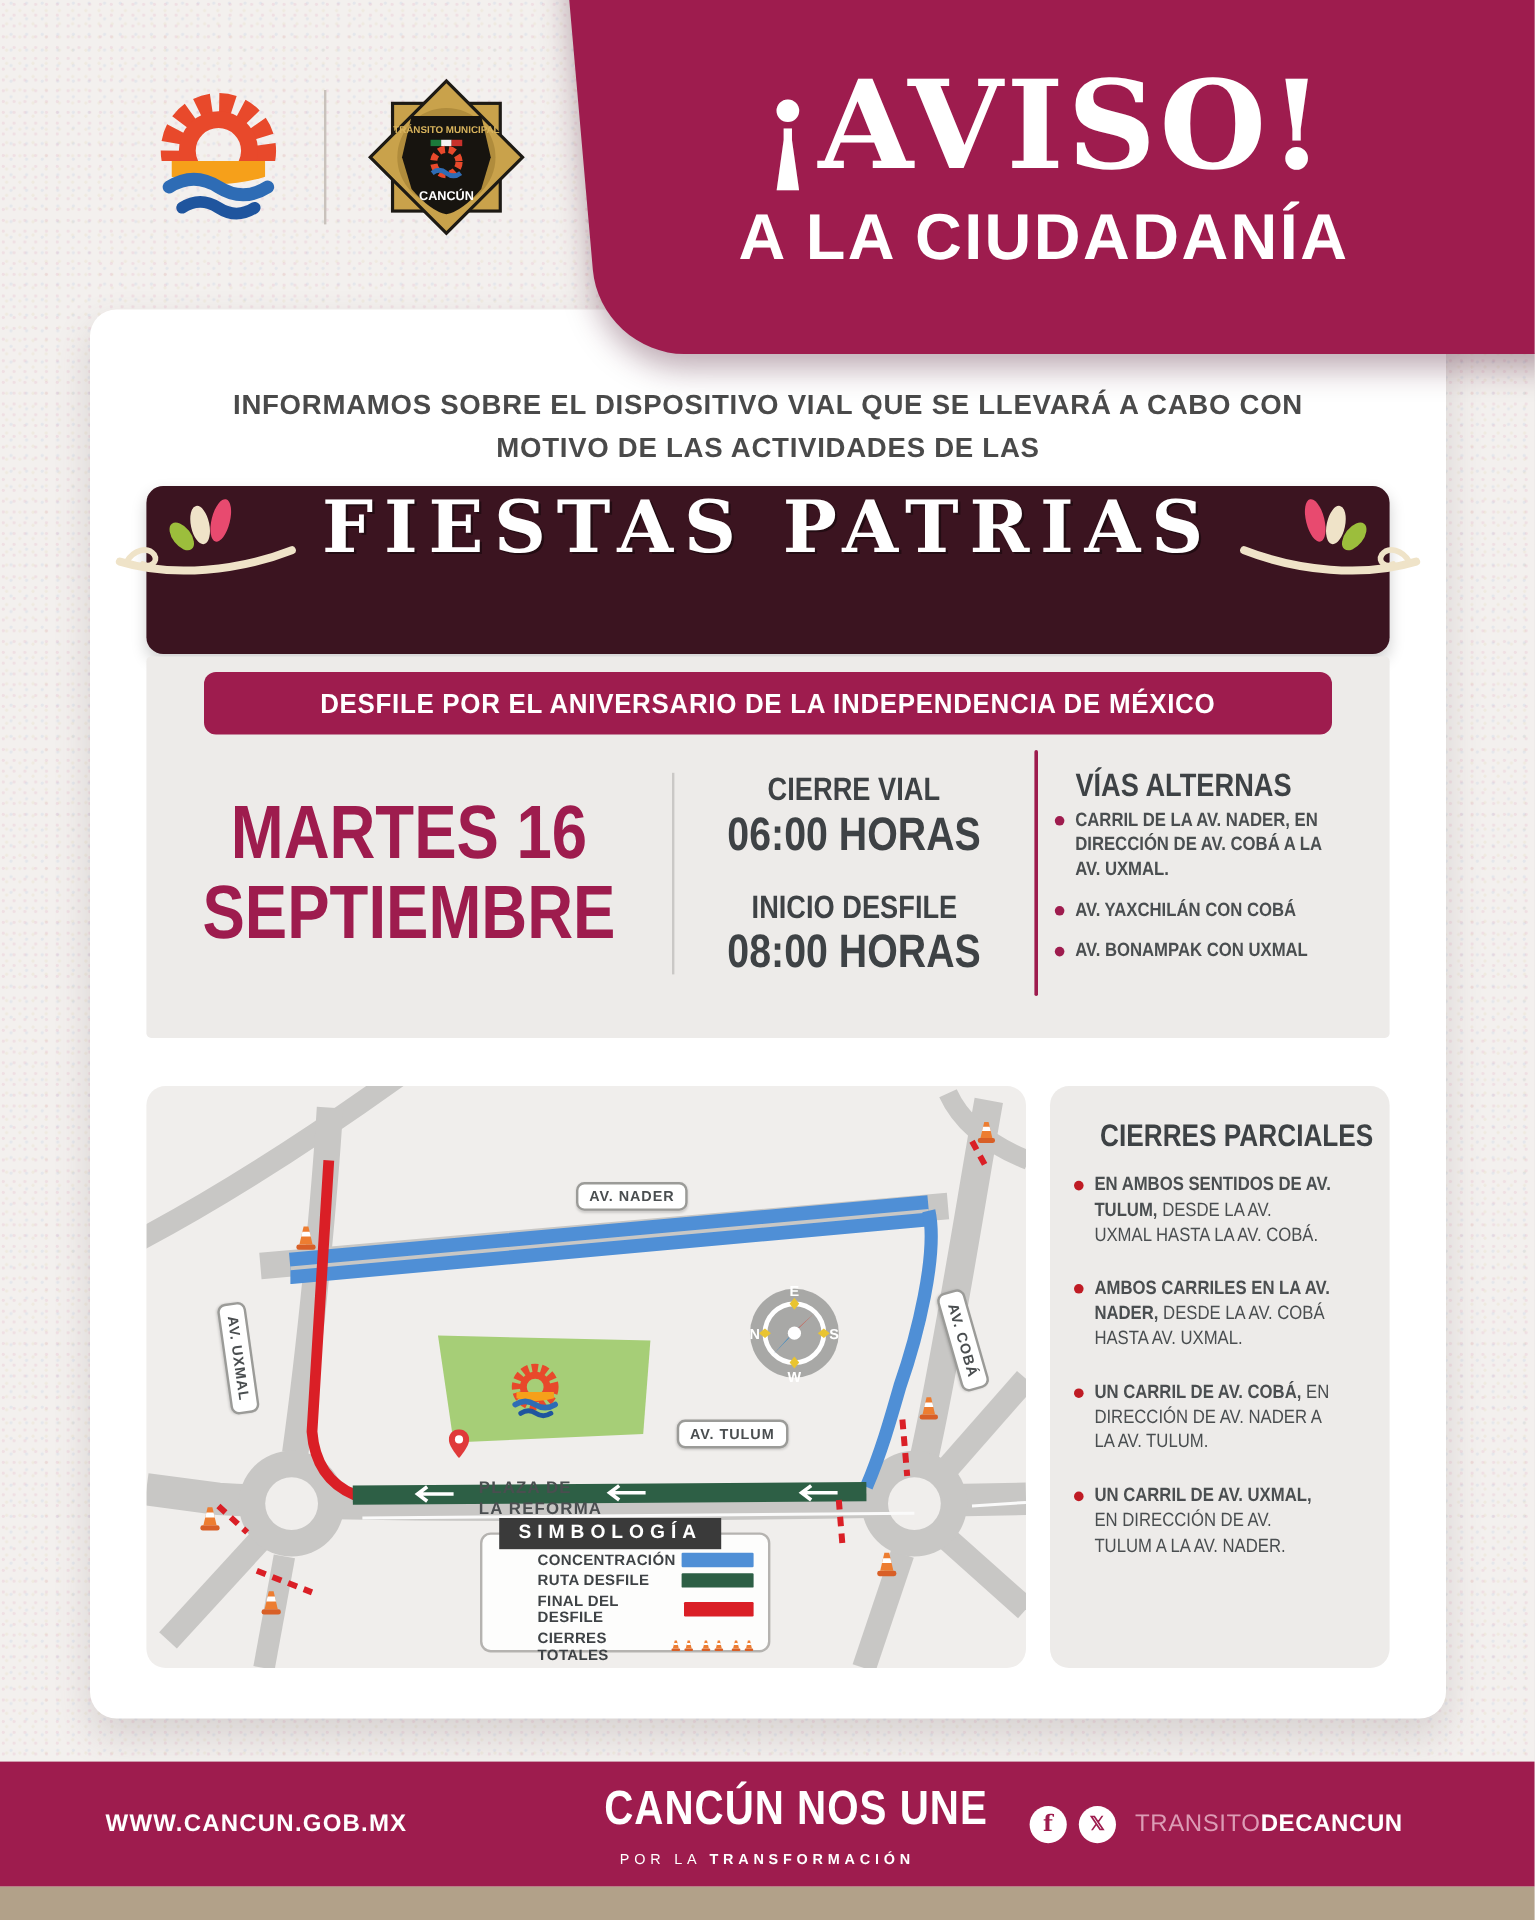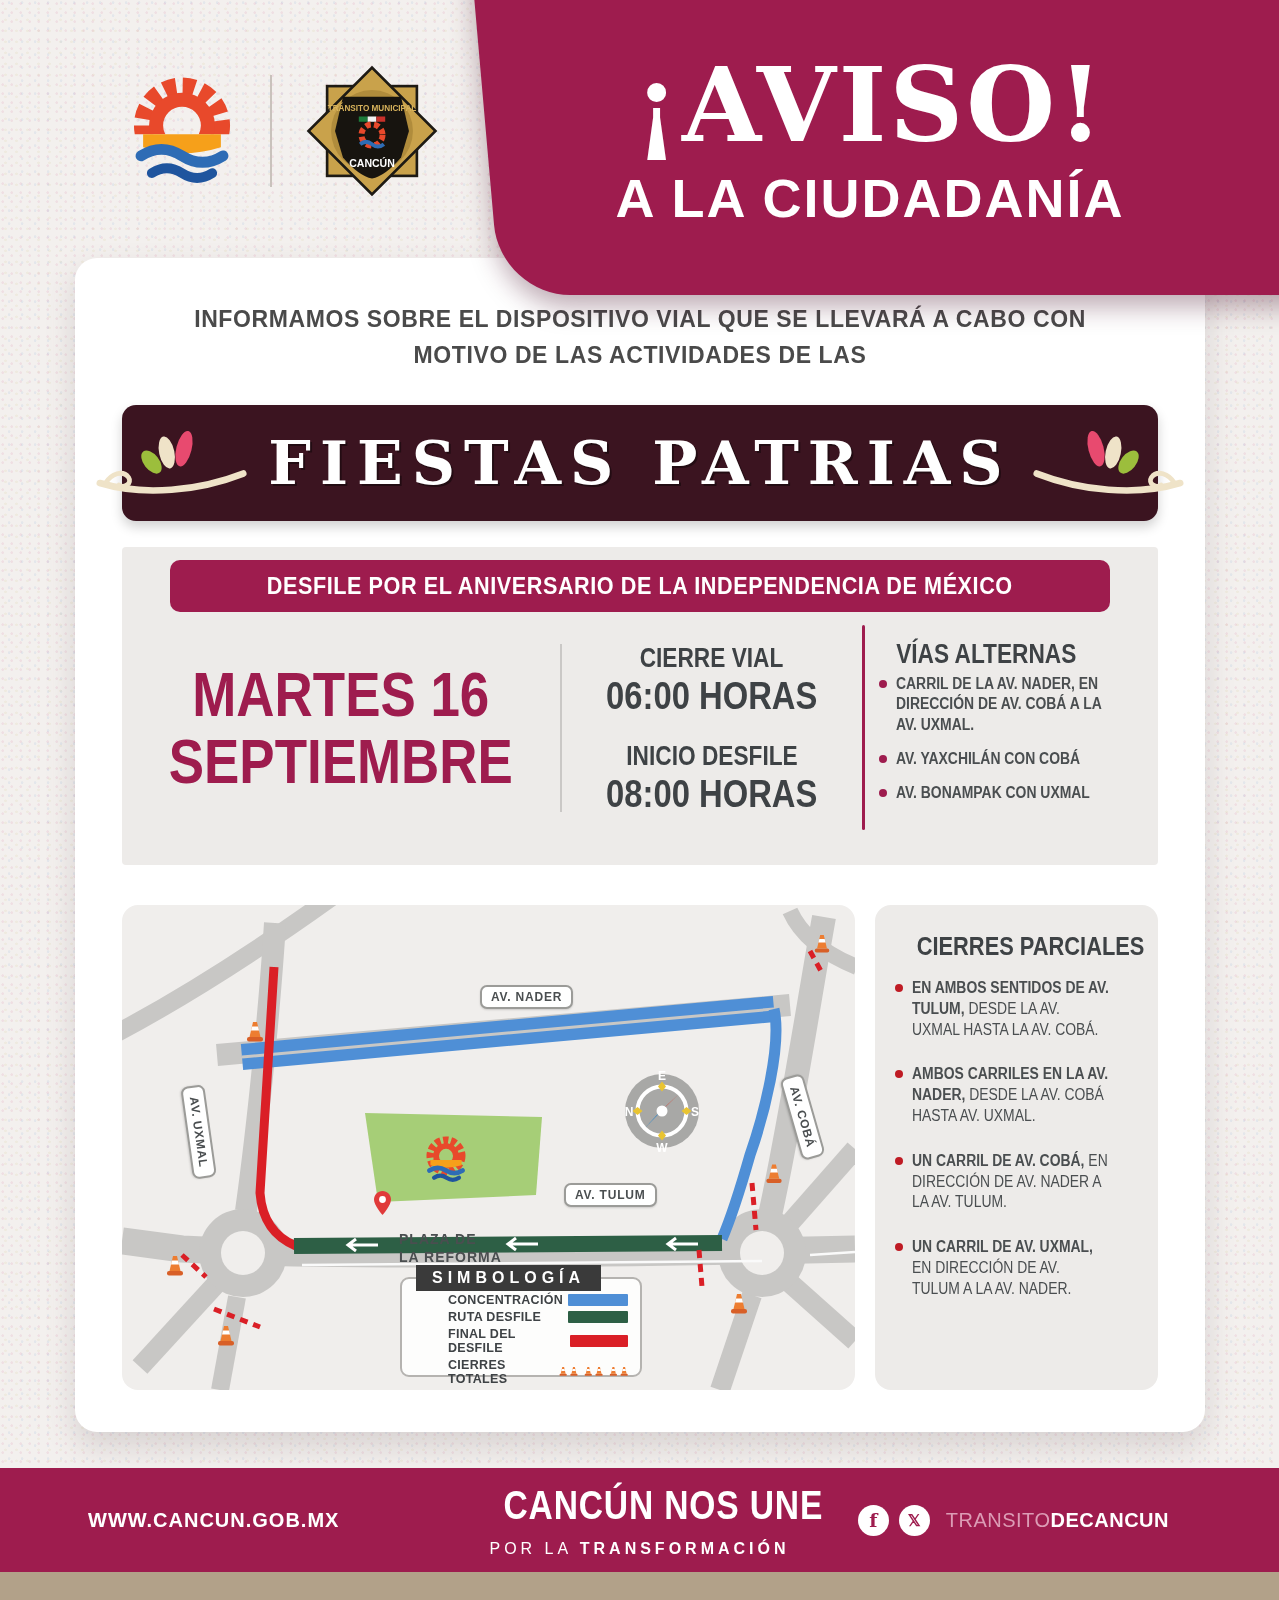--- a/index.html
+++ b/index.html
@@ -25,26 +25,26 @@
   .aviso-title { font-family:"DejaVu Serif", serif; font-weight:bold; font-size:102px; letter-spacing:3px; line-height:1.05; }
   .aviso-subtitle { font-size:54px; font-weight:bold; letter-spacing:2px; margin-top:8px; }
   .logo-row { position:absolute; left:128px; top:58px; display:flex; align-items:center; gap:34px; z-index:4; }
   .logo-divider { width:2px; height:112px; background:#c9c2bc; }
   
   .card {
     position:absolute; left:75px; top:258px; width:1130px; height:1174px;
     background:#ffffff; border-radius:22px; box-shadow:0 14px 30px rgba(90,70,80,.18); z-index:3;
   }
   .intro {
-    position:absolute; left:90px; top:44px; width:950px; text-align:center;
+    position:absolute; left:90px; top:62px; width:950px; text-align:center;
     font-size:23px; font-weight:bold; color:#4a4a4a; letter-spacing:.6px; line-height:1.55;
   }
   .fiestas-banner {
-    position:absolute; left:47px; top:147px; width:1036px; height:116px;
-    background:#3b1420; border-radius:14px; display:flex; align-items:center; justify-content:center; gap:18px;
+    position:absolute; left:47px; top:147px; width:1036px; height:140px;
+    background:#3b1420; border-radius:14px; display:flex; align-items:flex-start; justify-content:center; gap:18px;
     box-shadow:0 6px 12px rgba(0,0,0,.18);
   }
   .fiestas-title {
     color:#fff; font-family:"DejaVu Serif", serif; font-weight:bold; font-size:60px; letter-spacing:9px;
     text-shadow:2px 2px 0 rgba(0,0,0,.4); white-space:nowrap;
   }
   .flourish { width:155px; height:86px; flex:none; }
   .flourish.right { transform:scaleX(-1); }
   
   .sched-panel {
@@ -104,21 +104,21 @@
   .cierres-title { text-align:center; font-weight:bold; font-size:26px; margin-bottom:16px; }
   .cierres-list li { margin-bottom:24px; font-size:16px; }
   .cierres-list .lead { font-weight:bold; }
   .cierres-list .rest { font-weight:normal; }
   
   .footer { position:absolute; left:0; top:1468px; width:1279px; height:104px; background:#9e1c4e; z-index:4;
             display:flex; align-items:center; }
   .footer-site { position:absolute; left:88px; font-size:20px; font-weight:bold; color:#fff; letter-spacing:1px; }
   .footer-brand { position:absolute; left:0; width:100%; text-align:center; color:#fff; }
   .brand-title { font-size:40px; font-weight:bold; letter-spacing:1px;padding-left:48px; }
-  .brand-sub { font-size:16px; letter-spacing:4px; margin-top:12px; }
+  .brand-sub { font-size:12px; letter-spacing:4px; margin-top:12px; }
   .brand-sub .light { font-weight:normal; }
   .brand-sub .bold { font-weight:bold; }
   .footer-social { position:absolute; right:110px; display:flex; align-items:center; gap:10px; }
   .soc-circle { width:31px; height:31px; border-radius:50%; background:#fff; color:#9e1c4e;
                 display:flex; align-items:center; justify-content:center; font-weight:bold; }
   .soc-f { font-family:"DejaVu Serif", serif; font-size:19px; }
   .soc-x { font-size:16px; }
   .soc-handle { font-size:20px; letter-spacing:.5px; margin-left:6px; }
   .soc-handle .light { color:#dc9cb5; font-weight:normal; }
   .soc-handle .bold { color:#fff; font-weight:bold; }

